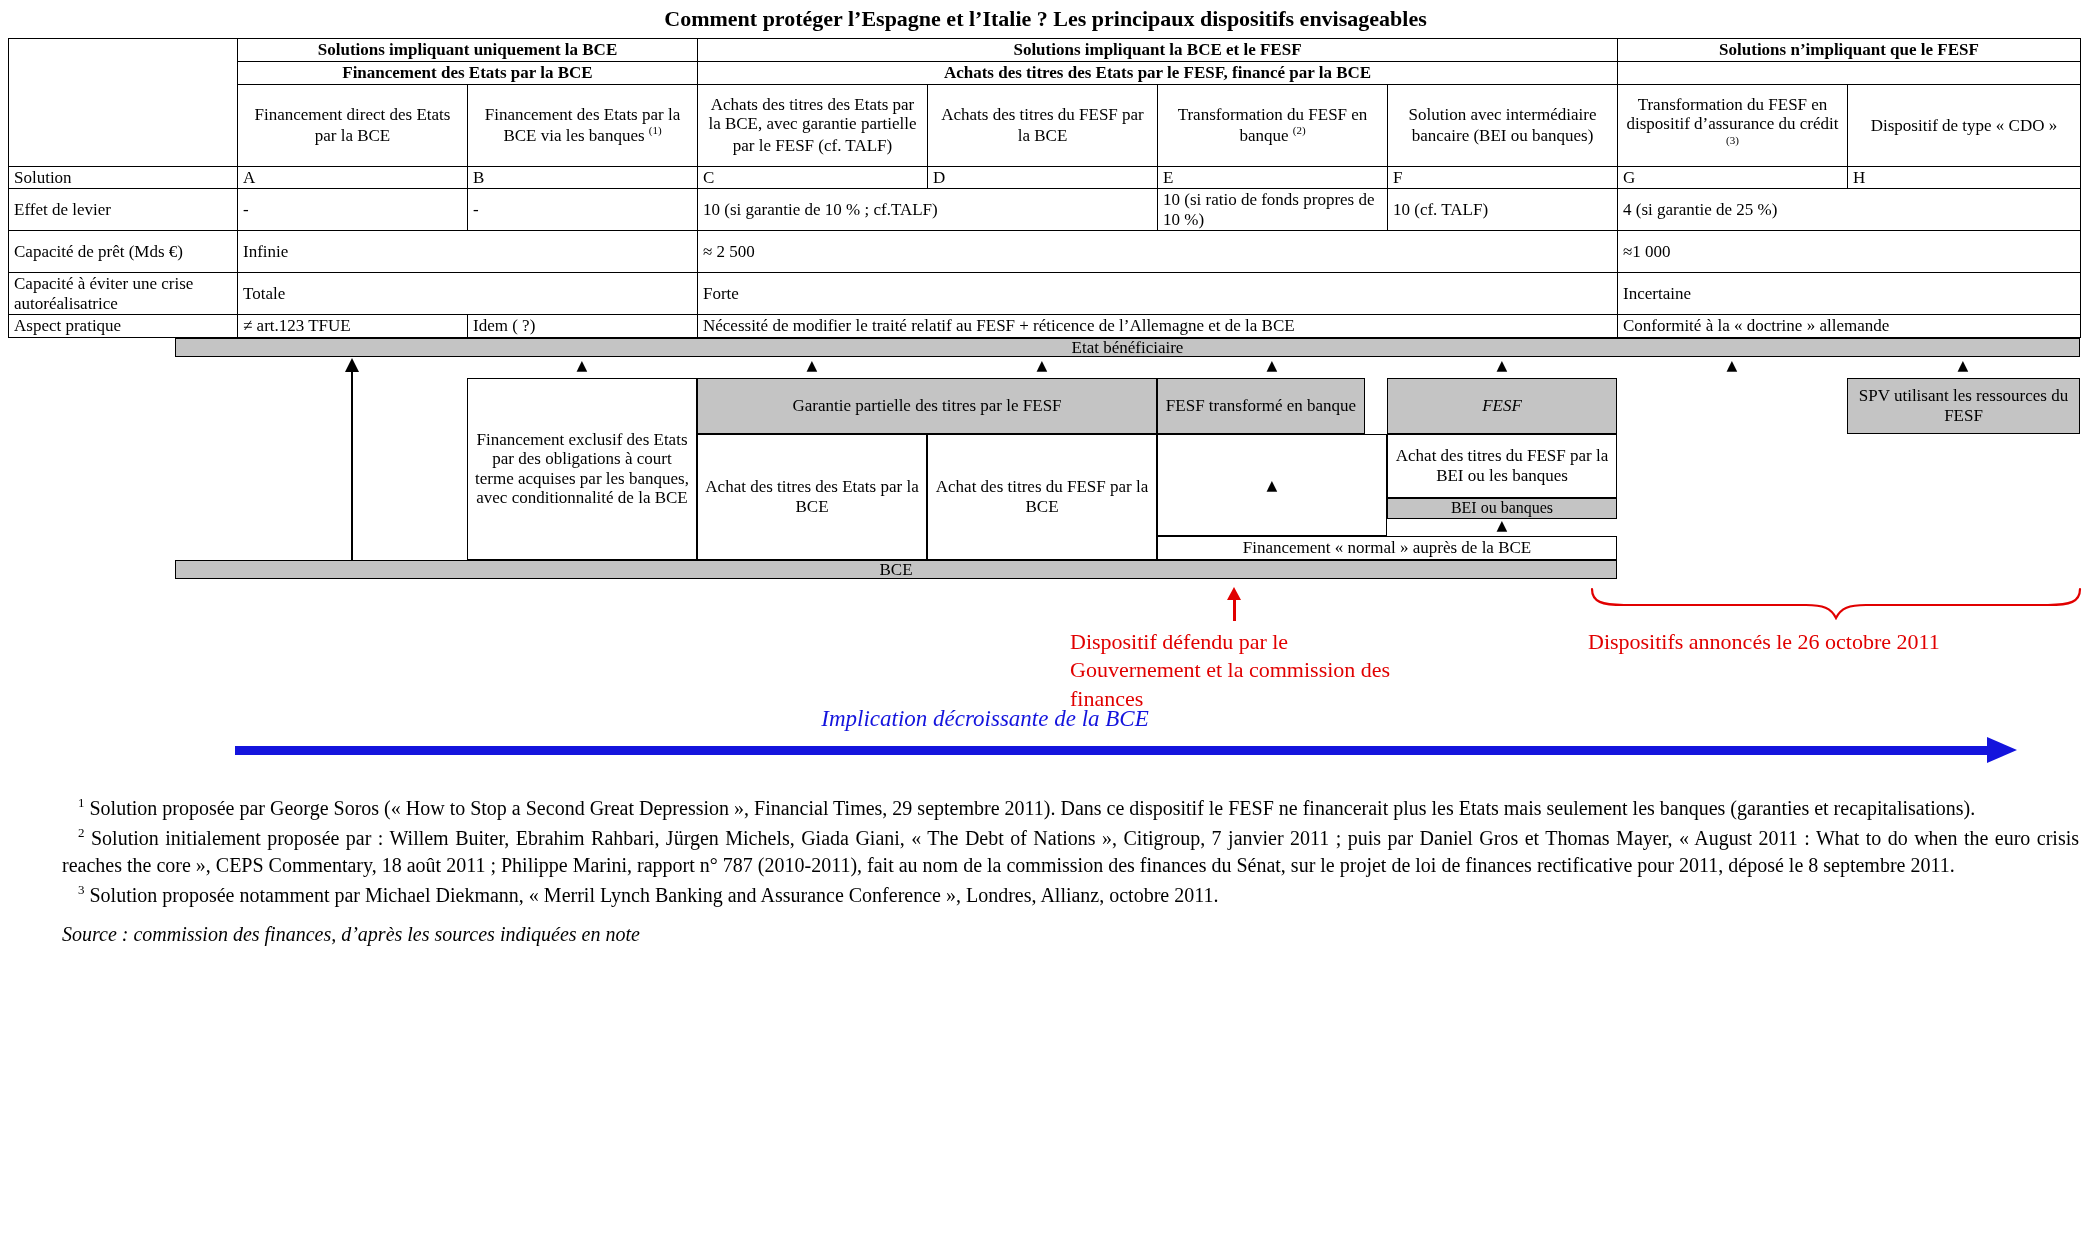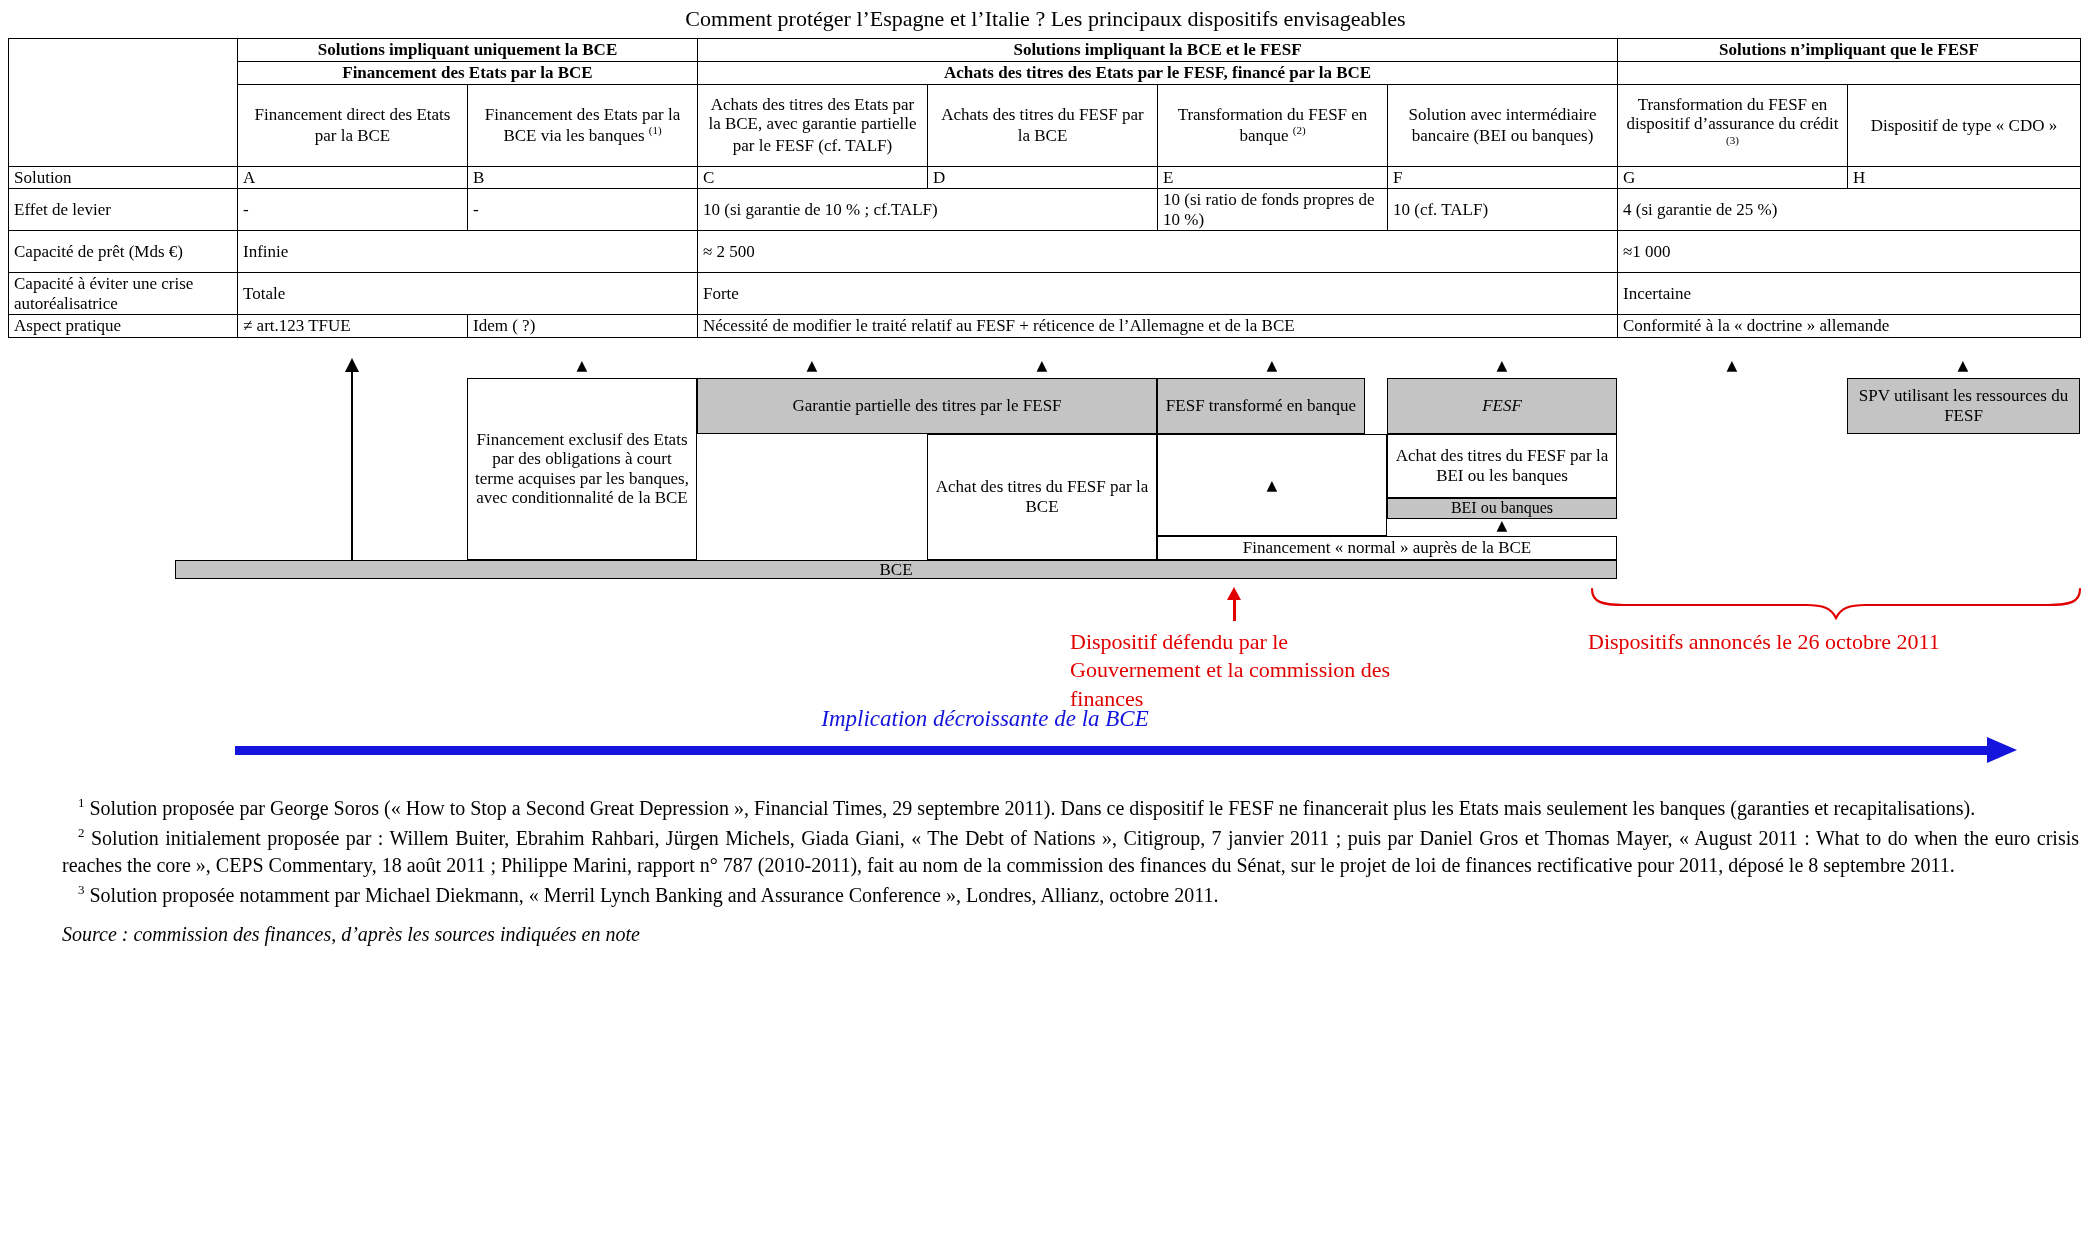--- a/index.html
+++ b/index.html
@@ -3,21 +3,21 @@
 <meta charset="utf-8">
 <style>
   * { margin:0; padding:0; box-sizing:border-box; }
   html,body { background:#ffffff; }
   body {
     width:2091px; height:1248px; overflow:hidden; position:relative;
     font-family:"Liberation Serif","DejaVu Serif",serif; color:#000;
   }
   :root { --red:#e10000; --blue:#1414dd; --gray:#c4c4c4; }
 
-  .title { text-align:center; font-weight:normal; font-size:22px; padding-top:6px; }
+  .title { text-align:center; font-weight:bold; font-size:22px; padding-top:6px; }
 
   
   table.main { border-collapse:collapse; margin:6px 0 0 8px; table-layout:fixed; }
   table.main th, table.main td {
     border:1px solid #000; font-size:17px; line-height:1.15; 
     vertical-align:middle; padding:1px 5px; font-weight:normal;
   }
   tr.r-group > th { font-weight:bold; height:23px; }
   tr.r-sub   > th { font-weight:bold; height:21px; }
   tr.r-heads > th { height:82px; }
@@ -158,34 +158,36 @@
       <td class="rowlabel">Aspect pratique</td>
       <td>≠ art.123 TFUE</td>
       <td>Idem ( ?)</td>
       <td colspan="4">Nécessité de modifier le traité relatif au FESF + réticence de l’Allemagne et de la BCE</td>
       <td colspan="2">Conformité à la « doctrine » allemande</td>
     </tr>
   </tbody>
 </table>
 
 <div class="diagram">
+  <div class="dbox gray dg-etat">Etat bénéficiaire</div>
 
   <span class="dg-up" style="left:572px">▲</span>
   <span class="dg-up" style="left:802px">▲</span>
   <span class="dg-up" style="left:1032px">▲</span>
   <span class="dg-up" style="left:1262px">▲</span>
   <span class="dg-up" style="left:1492px">▲</span>
   <span class="dg-up" style="left:1722px">▲</span>
   <span class="dg-up" style="left:1953px">▲</span>
 
   <div class="dg-aline"></div>
   <div class="dg-ahead"></div>
 
   <div class="dbox dg-bbox">Financement exclusif des Etats par des obligations à court terme acquises par les banques, avec conditionnalité de la BCE</div>
   <div class="dbox gray dg-garantie">Garantie partielle des titres par le FESF</div>
+  <div class="dbox dg-c">Achat des titres des Etats par la BCE</div>
   <div class="dbox dg-d">Achat des titres du FESF par la BCE</div>
   <div class="dbox gray dg-egray">FESF transformé en banque</div>
   <div class="dbox dg-ecell">
     <span class="dg-up" style="position:static">▲</span>
   </div>
   <div class="dbox gray dg-fgray">FESF</div>
   <div class="dbox dg-ftop">Achat des titres du FESF par la BEI ou les banques</div>
   <div class="dbox gray dg-bei">BEI ou banques</div>
   <span class="dg-up" style="left:1492px; top:180px">▲</span>
   <div class="dbox dg-efnorm">Financement « normal » auprès de la BCE</div>

